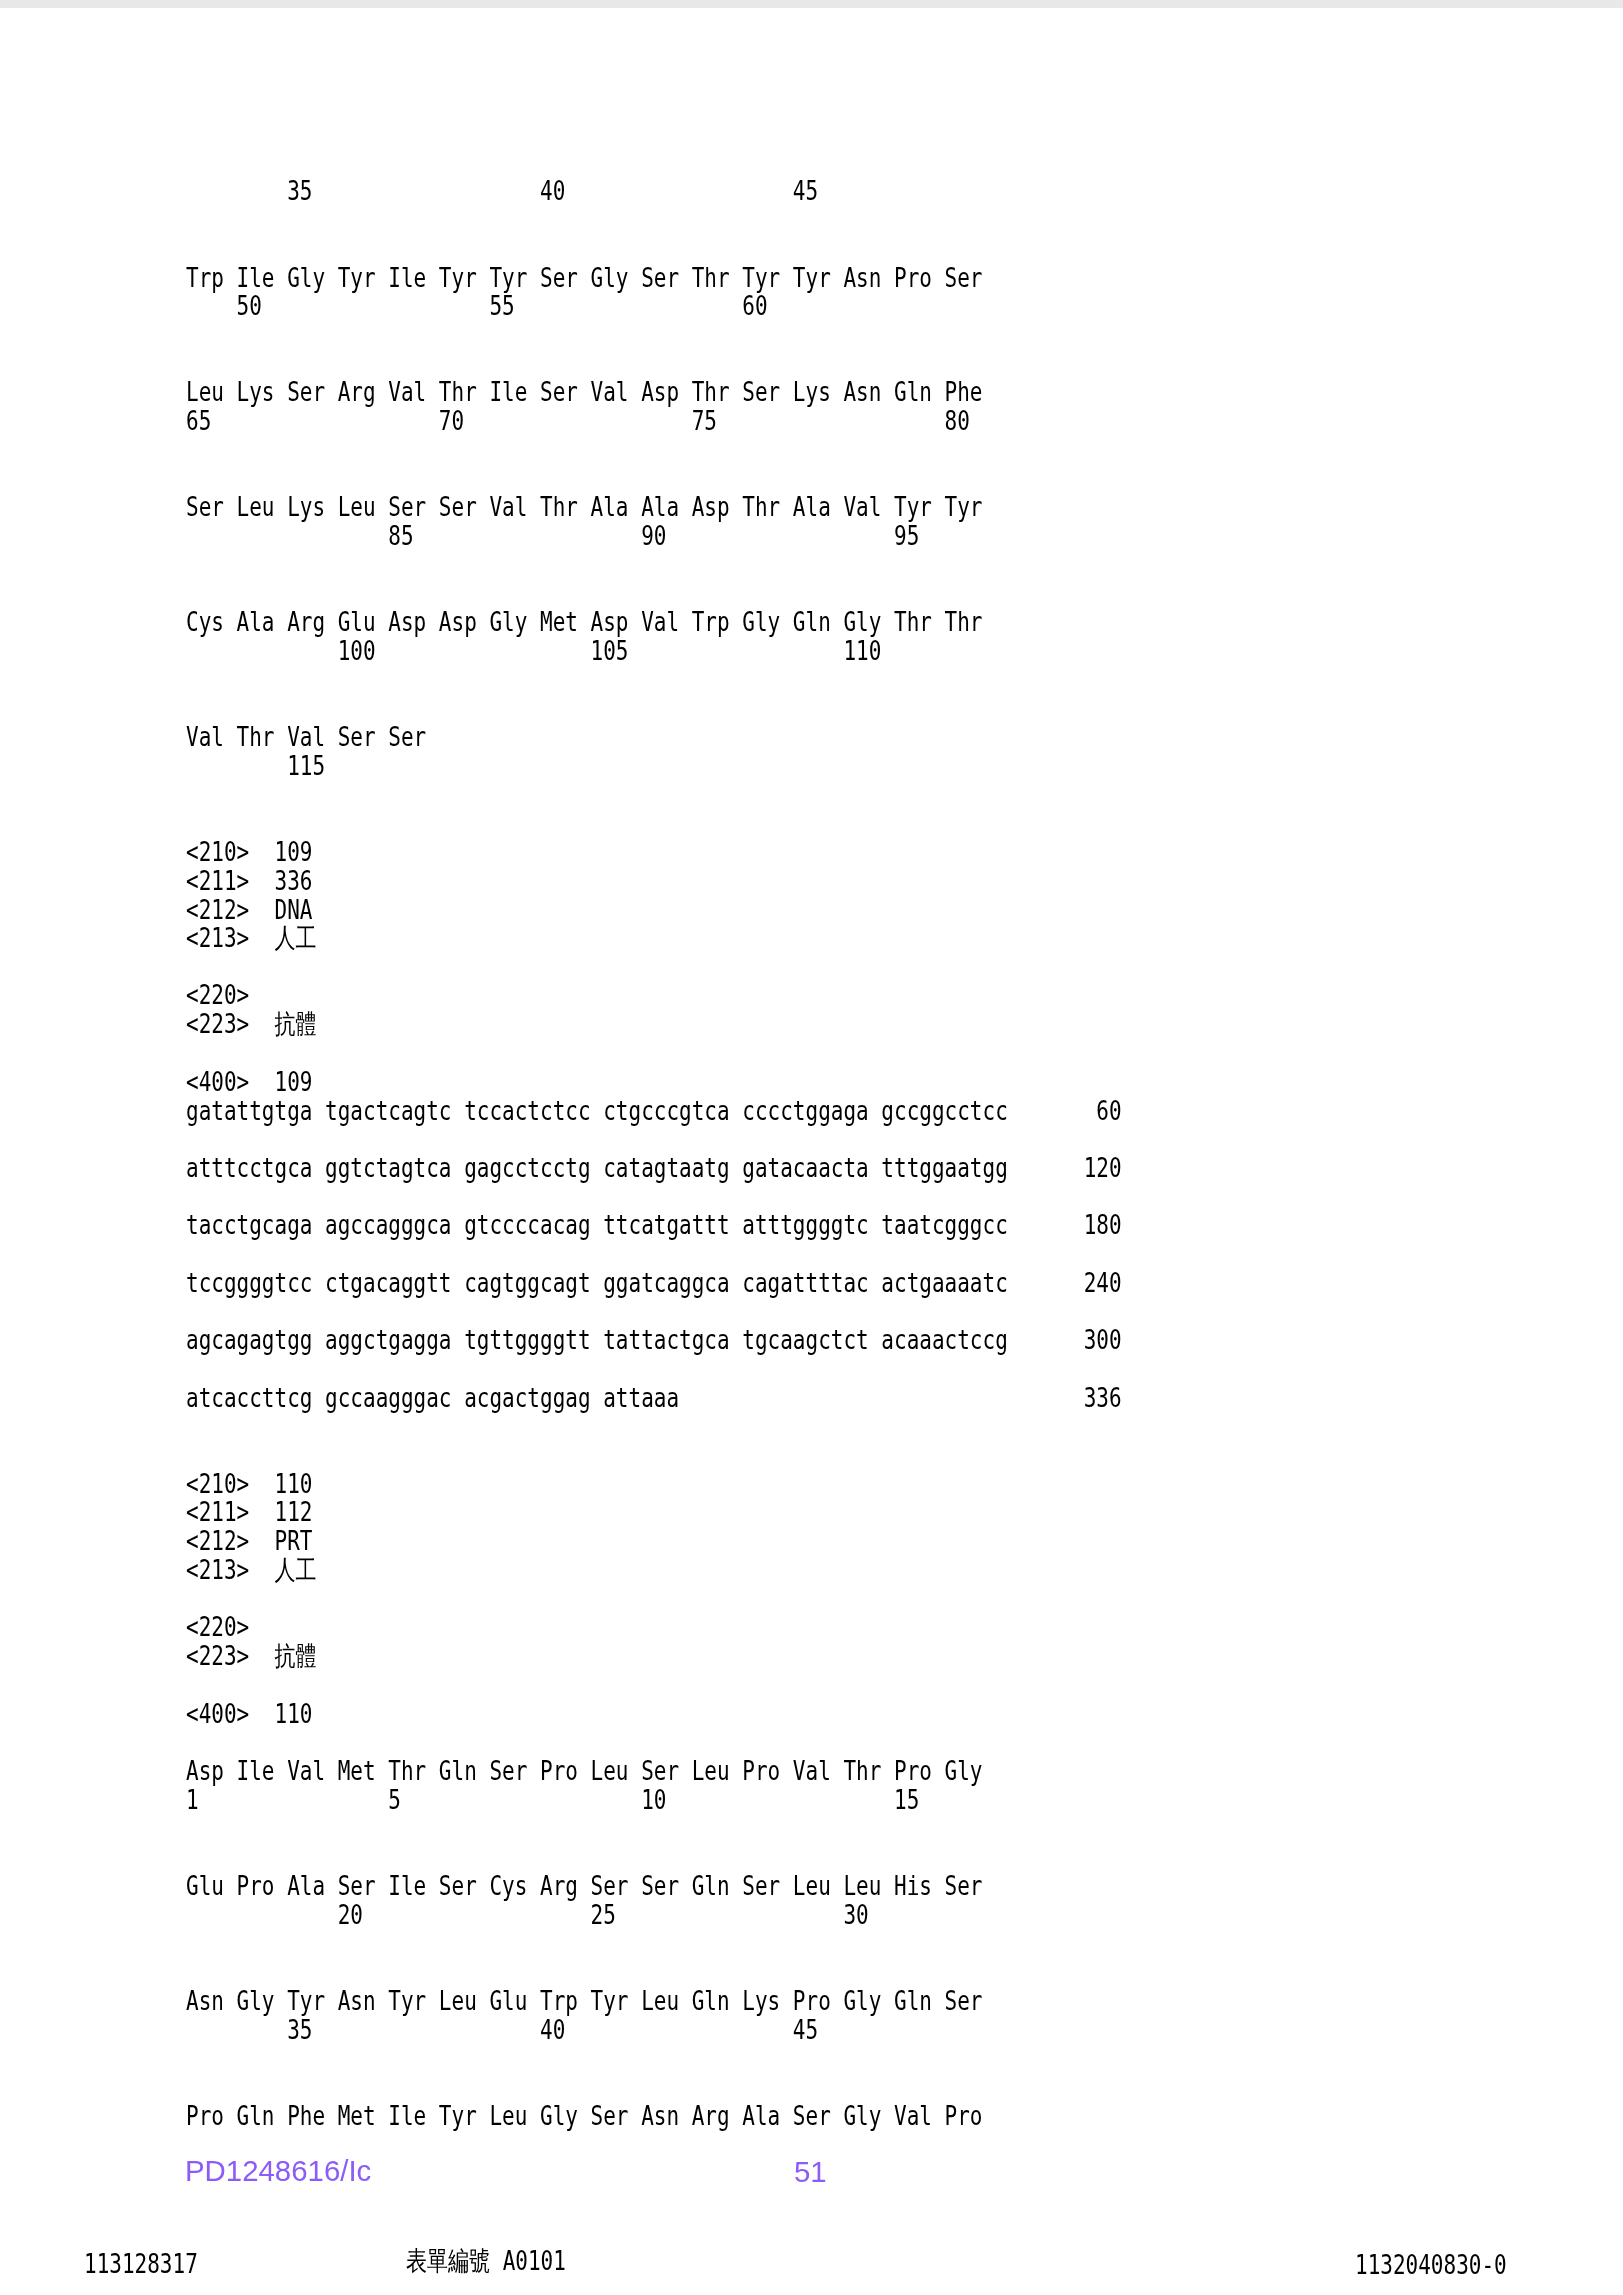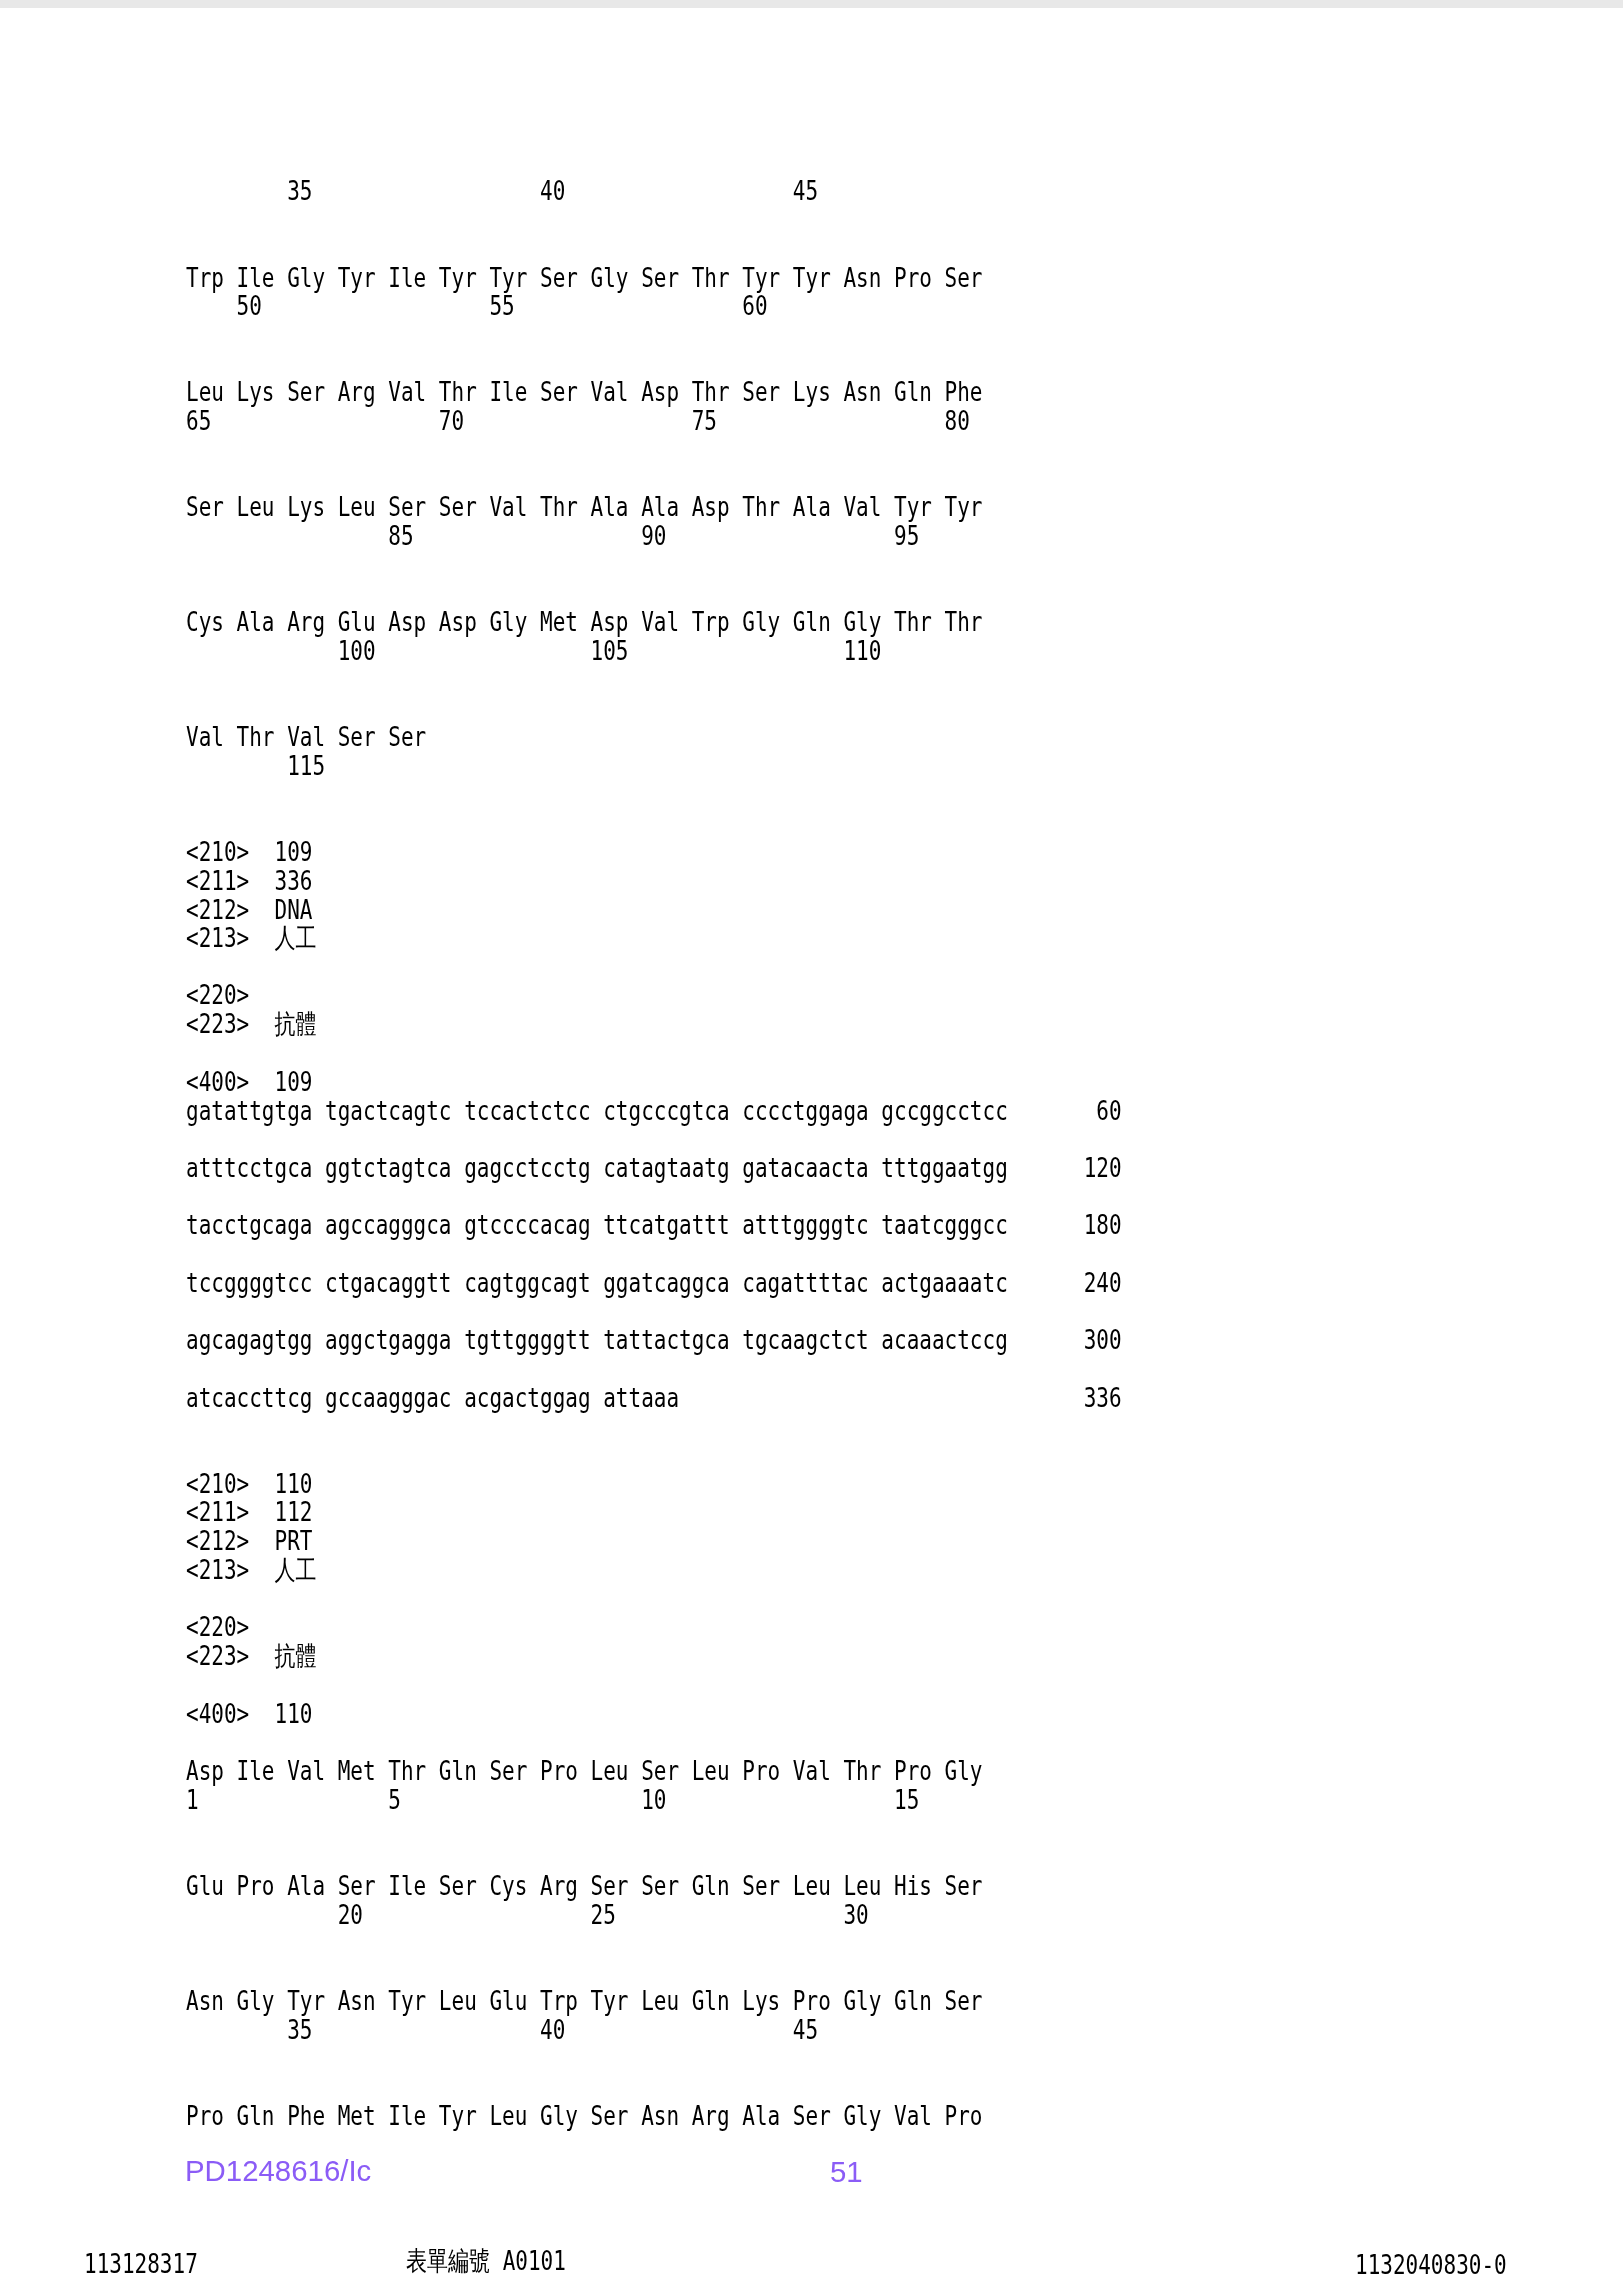--- a/index.html
+++ b/index.html
@@ -76,20 +76,20 @@
   <div class="ml" style="top:1691px">&lt;400&gt;  110</div>
   <div class="ml" style="top:1748px">Asp Ile Val Met Thr Gln Ser Pro Leu Ser Leu Pro Val Thr Pro Gly</div>
   <div class="ml" style="top:1777px">1               5                   10                  15</div>
   <div class="ml" style="top:1863px">Glu Pro Ala Ser Ile Ser Cys Arg Ser Ser Gln Ser Leu Leu His Ser</div>
   <div class="ml" style="top:1892px">            20                  25                  30</div>
   <div class="ml" style="top:1978px">Asn Gly Tyr Asn Tyr Leu Glu Trp Tyr Leu Gln Lys Pro Gly Gln Ser</div>
   <div class="ml" style="top:2007px">        35                  40                  45</div>
   <div class="ml" style="top:2093px">Pro Gln Phe Met Ile Tyr Leu Gly Ser Asn Arg Ala Ser Gly Val Pro</div>
 
   <div class="ft" style="left:185px;  top:2148px">PD1248616/Ic</div>
-  <div class="ft" style="left:830px; top:2149px">51</div>
+  <div class="ft" style="left:794px; top:2149px">51</div>
 
   <div class="ml bm" style="left:84px;  top:2241px">113128317</div>
   <div class="ml bm" style="left:406px;  top:2238px">表單編號 A0101</div>
   <div class="ml bm" style="left:1355px; top:2242px">1132040830-0</div>
 
 </div>
 
 
 </body></html>

